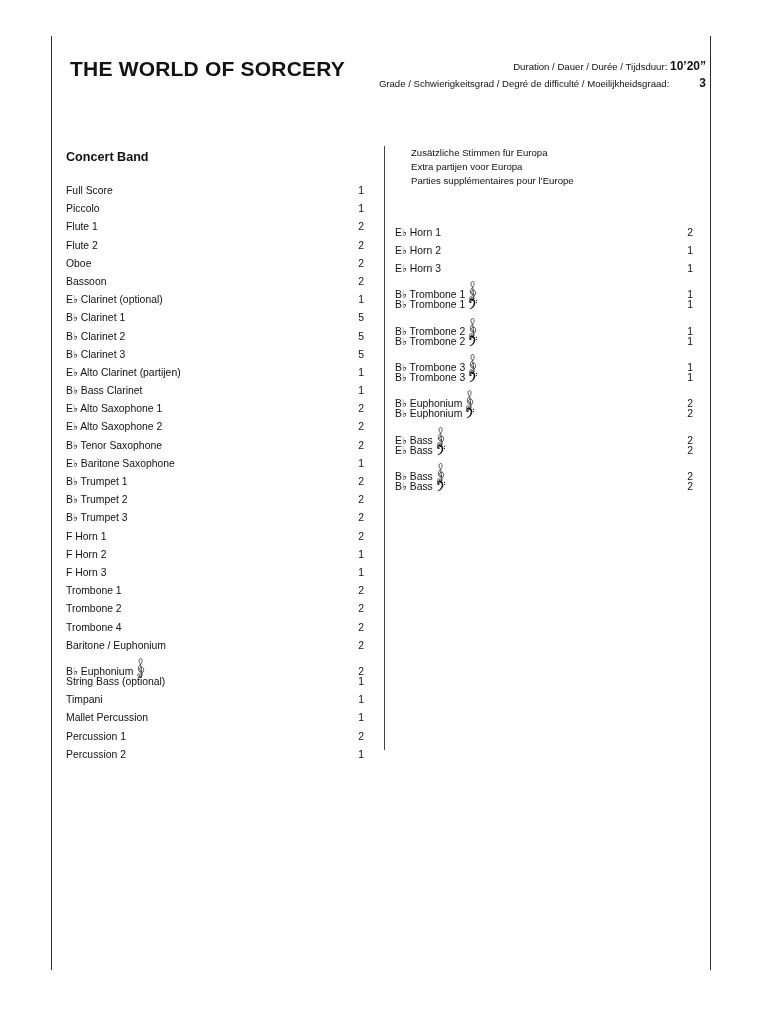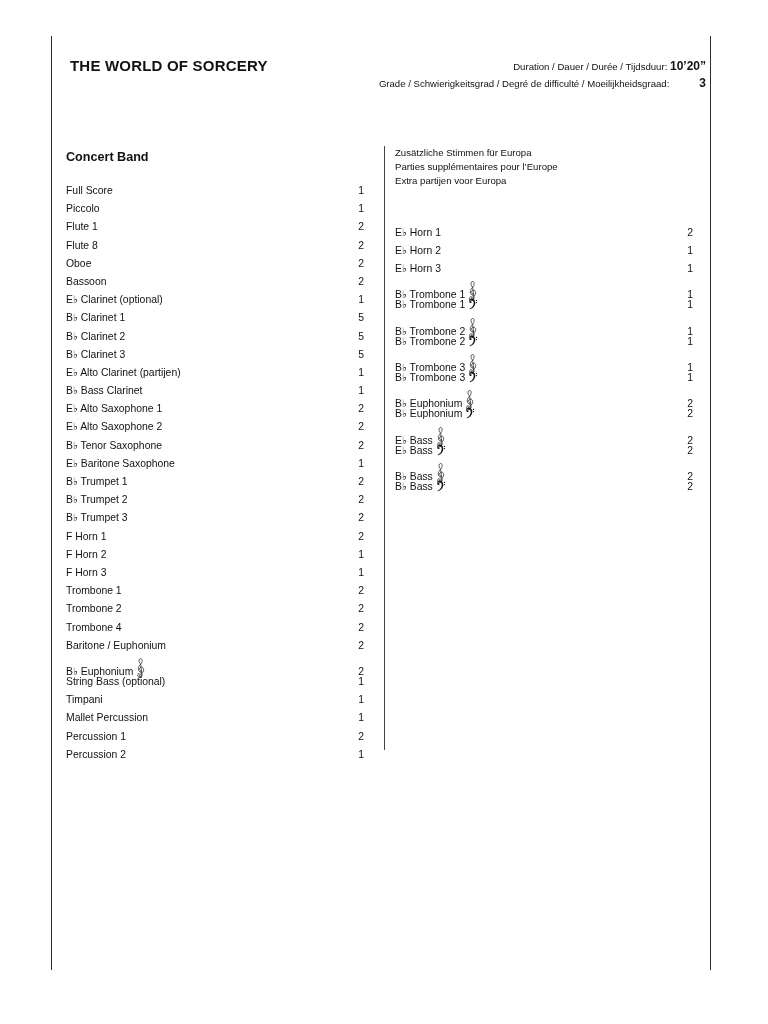--- a/index.html
+++ b/index.html
@@ -32,21 +32,21 @@
     width: 1px;
     height: 934px;
     background: #2b2b2b;
   }
 
   
   .title {
     position: absolute;
     left: 70px;
     top: 57px;
-    font-size: 15px;
+    font-size: 21px;
     font-weight: bold;
     letter-spacing: 0.2px;
     color: #121212;
   }
   .meta {
     position: absolute;
     right: 62px;
     top: 58px;
     text-align: right;
     font-size: 9.6px;
@@ -84,21 +84,21 @@
   .col-heading {
     font-size: 12.6px;
     font-weight: bold;
     margin: 4px 0 6px 0;
     color: #111;
   }
   .col-subhead {
     font-size: 9.6px;
     line-height: 14.2px;
     color: #111;
-    margin: 0 0 6px 0;
+    margin: 0 0 6px 16px;
   }
   .col-subhead div { white-space: nowrap; }
 
   .spacer {
     height: 17px;
   }
 
   .list { margin: 0; padding: 0; list-style: none; }
   .item {
     display: flex;
@@ -168,21 +168,21 @@
         <span class="qt">1</span>
       </li>
       <li class="item">
         <span class="nm">
           <span>Flute 1</span>
         </span>
         <span class="qt">2</span>
       </li>
       <li class="item">
         <span class="nm">
-          <span>Flute 8</span>
+          <span>Flute 2</span>
         </span>
         <span class="qt">2</span>
       </li>
       <li class="item">
         <span class="nm">
           <span>Oboe</span>
         </span>
         <span class="qt">2</span>
       </li>
       <li class="item">
@@ -352,22 +352,22 @@
           <span>Percussion 2</span>
         </span>
         <span class="qt">1</span>
       </li>
     </ul>
 </div>
 
 <div class="col col-right">
   <div class="col-subhead" id="right-subhead">
       <div>Zusätzliche Stimmen für Europa</div>
+      <div>Extra partijen voor Europa</div>
       <div>Parties supplémentaires pour l’Europe</div>
-      <div>Extra partijen voor Europa</div>
     </div>
   <div class="spacer"></div>
   <ul class="list" id="right-list">
       <li class="item">
         <span class="nm">
           <span>E♭ Horn 1</span>
         </span>
         <span class="qt">2</span>
       </li>
       <li class="item">

